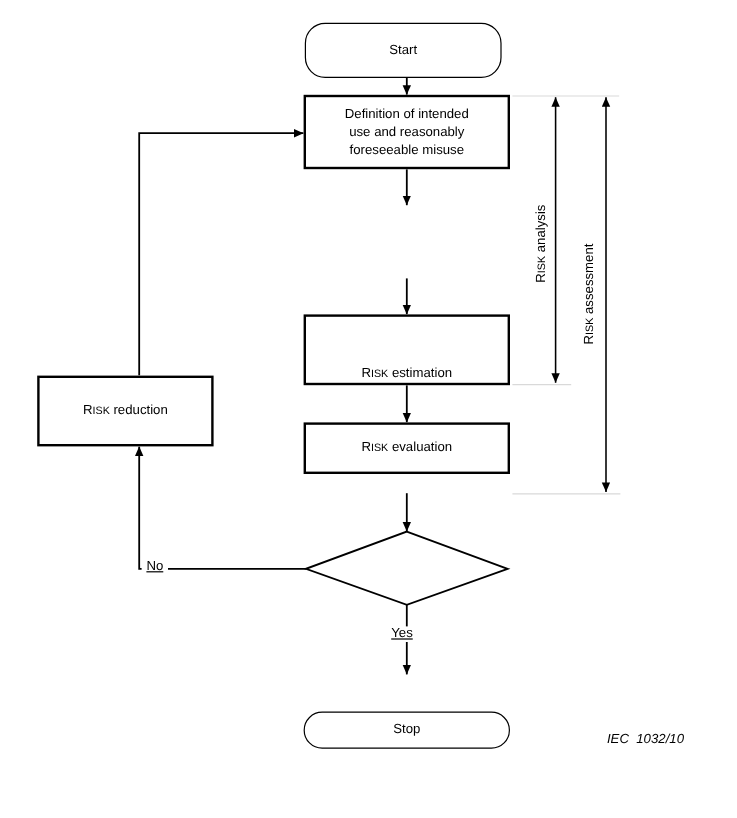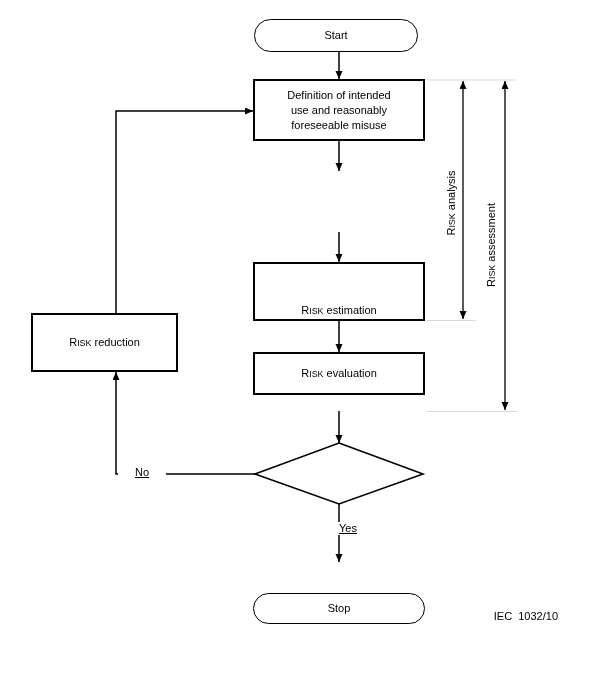--- a/index.html
+++ b/index.html
@@ -20,45 +20,45 @@
   svg.wires .shape{stroke:var(--line);stroke-width:1.6;fill:var(--bg);}
   svg.wires marker path{fill:var(--line);}
 
   .node{
     position:absolute;box-sizing:border-box;background:var(--bg);
     display:flex;flex-direction:column;align-items:center;justify-content:center;
     text-align:center;font-size:11px;line-height:15px;
   }
   .proc{border:2px solid var(--line);}
   .term{border:1.6px solid var(--line);}
-  .node-start{left:254px;top:19px;width:164px;height:33px;border-radius:17px;}
+  .node-start{left:254px;top:19px;width:164px;height:46px;border-radius:17px;}
   .node-definition{left:253px;top:79px;width:172px;height:62px;}
   .node-hazard{left:253px;top:171px;width:172px;height:61px;}
   .node-estimation{left:253px;top:262px;width:172px;height:59px;justify-content:flex-end;}
   .node-evaluation{left:253px;top:352px;width:172px;height:43px;justify-content:center;}
   .node-reduction{left:31px;top:313px;width:147px;height:59px;}
   .node-stop{left:253px;top:562px;width:172px;height:31px;border-radius:16px;margin-top:31px;}
   .node-decision-text{left:269px;top:451px;width:140px;height:46px;background:transparent;}
 
   .edge-label{
     position:absolute;font-size:11px;line-height:13px;background:var(--bg);
-    padding:0 17px;text-align:left;text-decoration:underline;
+    padding:0 4px;text-align:left;text-decoration:underline;
   }
   .edge-yes{left:322px;top:522px;}
   .edge-no{left:118px;top:466px;}
 
   .vlabel{
     position:absolute;width:130px;height:14px;font-size:11px;line-height:14px;
     text-align:center;transform:rotate(-90deg);transform-origin:center;
   }
   .vlabel-analysis{left:386px;top:196px;}
   .vlabel-assessment{left:426px;top:238px;}
 
   .credit{
-    position:absolute;top:610px;right:56px;font-size:11px;
+    position:absolute;top:610px;right:44px;font-size:11px;font-style:italic;
     white-space:pre;
   }
   .caption{
     position:absolute;left:28px;top:639px;font-size:12.5px;font-weight:bold;
     white-space:nowrap;
   }
   .sc{font-size:81%;}
 </style>
 </head>
 <body>

